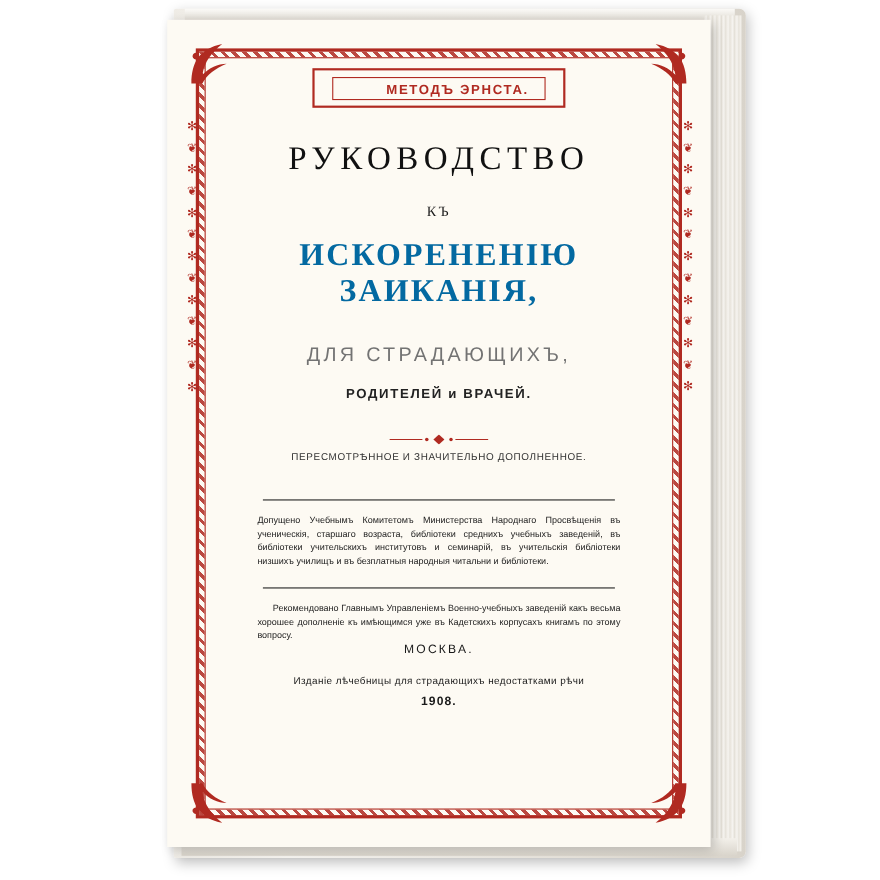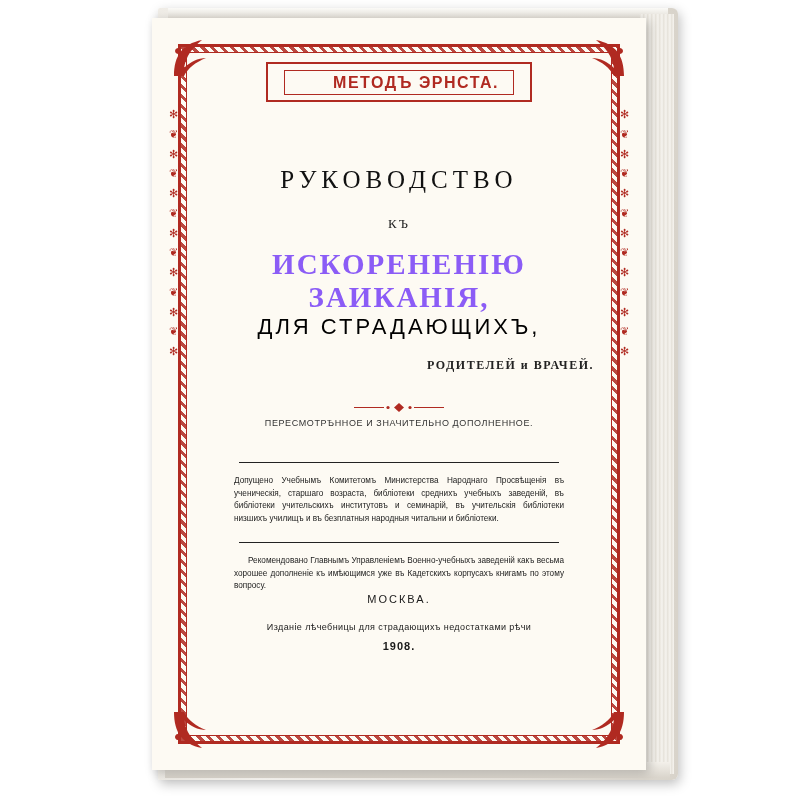--- a/index.html
+++ b/index.html
@@ -138,60 +138,60 @@
     top: -6px;
   }
   #method-box .inner {
     border: 1px solid #b02a21;
     padding: 3px 14px 2px;
   }
   #method-text {
     color: #b02a21;
     font-family: "Liberation Sans", sans-serif;
     font-weight: bold;
-    font-size: 16px;
+    font-size: 12px;
     letter-spacing: 1.5px;
     white-space: nowrap;
     margin-left: 34px;
   }
 
   .t1 {
-    margin-top: 58px;
-    font-size: 25px;
+    margin-top: 24px;
+    font-size: 30px;
     letter-spacing: 5px;
     font-family: "Liberation Serif", serif;
     color: #111;
   }
   .t2 {
     margin-top: 22px;
     font-size: 13px;
     letter-spacing: 2px;
   }
   .t3 {
     margin-top: 16px;
     font-size: 29px;
     font-weight: bold;
     letter-spacing: 2px;
     font-family: "Liberation Serif", serif;
-    color: #8b5cf6;
+    color: #0369a1;
   }
   .t4 {
-    font-size: 22px;
+    margin-top: 30px;
+    font-size: 18px;
     letter-spacing: 3px;
     font-family: "Liberation Sans", sans-serif;
-    color: #000000;
+    color: #737373;
   }
   .t5 {
     margin-top: 18px;
     font-size: 12px;
     letter-spacing: 1.5px;
-    font-family: Liberation Serif, serif;
+    font-family: Liberation Sans, sans-serif;
     font-weight: bold;
     color: #222;
-    text-align: right;
   }
 
   .rule-orn {
     margin: 30px auto 0;
     width: 90px;
     height: 9px;
     color: #b02a21;
   }
   .rule-orn svg { display:block; width:90px; height:9px; }
 

